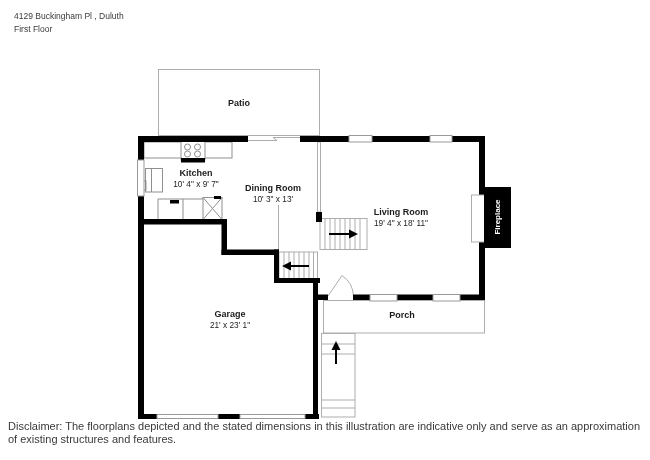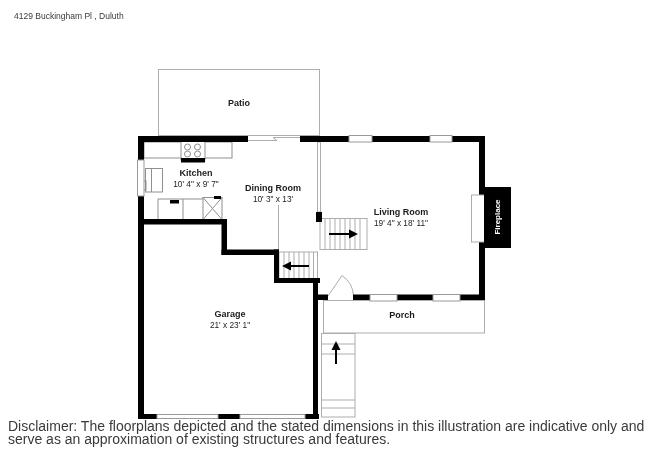--- a/index.html
+++ b/index.html
@@ -11,29 +11,30 @@
   .room-dims{font-family:"Liberation Sans", sans-serif;font-size:8.3px;fill:#1b1b1b;text-anchor:middle;}
   .fp-text{font-family:"Liberation Sans", sans-serif;font-size:8px;font-weight:bold;fill:#ffffff;text-anchor:middle;}
   .thin{stroke:#adadad;stroke-width:1;fill:none;}
   .thinw{stroke:#adadad;stroke-width:1;fill:#ffffff;}
   .fix{stroke:#8f8f8f;stroke-width:1;fill:#ffffff;}
   .fixl{stroke:#8f8f8f;stroke-width:1;fill:none;}
   .wall{fill:#000000;}
   .win{stroke:#999999;stroke-width:1;fill:#ffffff;}
   .arrow-line{stroke:#000000;stroke-width:2;fill:none;}
   .arrow-head{fill:#000000;}
-  .disclaimer{position:absolute;left:8px;top:420px;width:640px;font-size:14px;line-height:13px;color:#3a3a3a;}
+  .disclaimer{position:absolute;left:8px;top:420px;width:640px;font-size:11px;line-height:13px;color:#3a3a3a;}
 </style>
 </head>
 <body>
 
 <div class="page">
 
   <div class="header">
     <div>4129 Buckingham Pl , Duluth</div>
+    <div>First Floor</div>
   </div>
 
   <svg class="plan-svg" width="650" height="460" viewBox="0 0 650 460">
 
     <g>
       <rect class="thin" x="158.5" y="69.5" width="161" height="66"></rect>
     </g>
     <g>
       <rect class="thin" x="323.5" y="300.5" width="161" height="32.5"></rect>
     </g>

